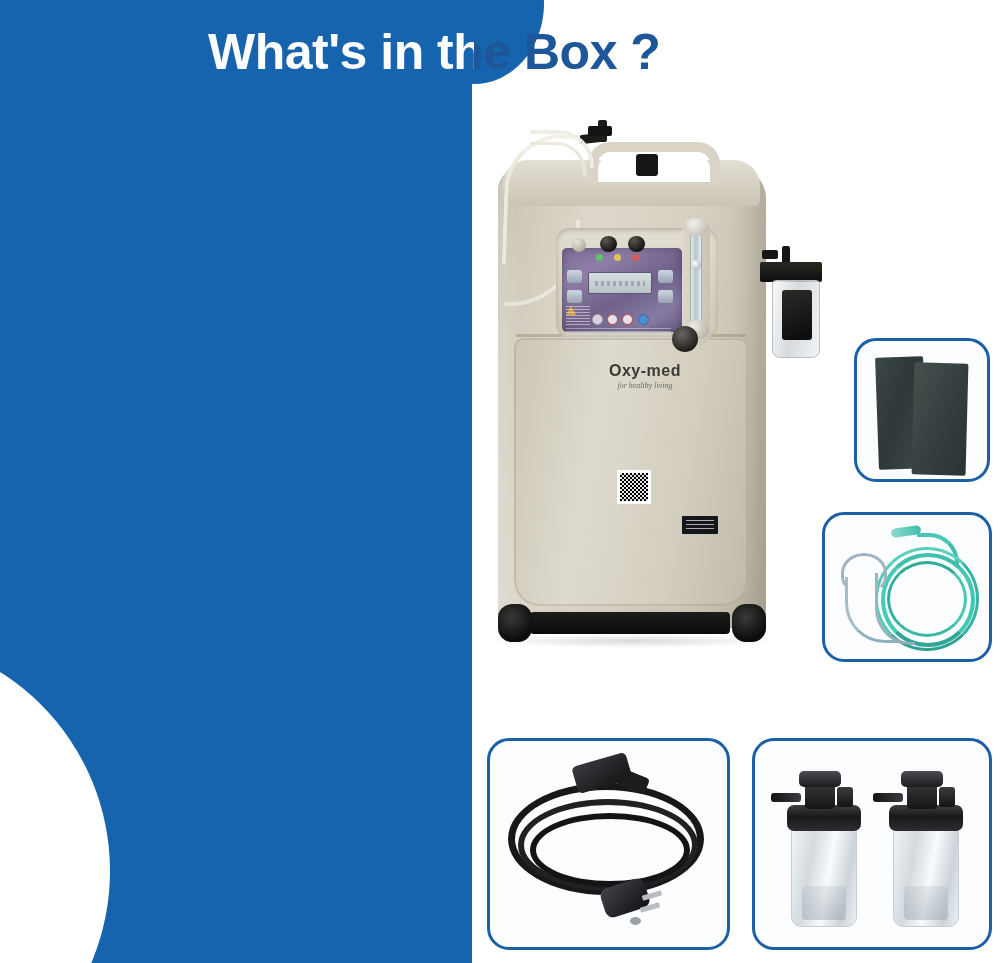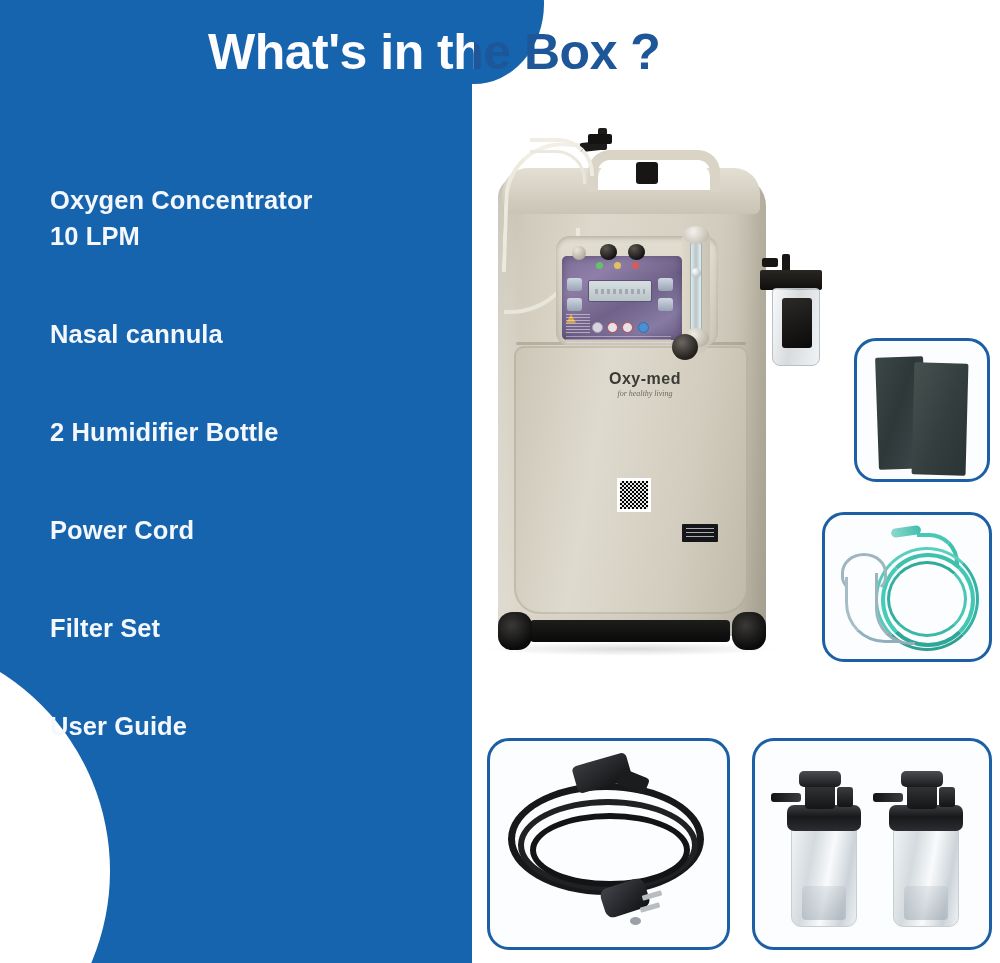--- a/index.html
+++ b/index.html
@@ -210,21 +210,21 @@
   .bottle-nozzle-l {
     position: absolute; left: -12px; top: 28px; width: 30px; height: 9px;
     background: linear-gradient(90deg,#121314,#3a3c3f); border-radius: 3px;
   }
   .bottle-nozzle-r {
     position: absolute; left: 54px; top: 22px; width: 16px; height: 20px;
     background: linear-gradient(180deg,#3a3c3f,#131415); border-radius: 3px;
   }
 
   
-  #device { position: absolute; left: 476px; top: 128px; width: 400px; height: 560px; z-index: 4; }
+  #device { position: absolute; left: 476px; top: 120px; width: 400px; height: 560px; z-index: 4; }
 
   .dev-body {
     position: absolute; left: 22px; top: 48px; width: 268px; height: 460px;
     background: linear-gradient(100deg,
         #b9b4a2 0%, #cfcabb 10%, #ddd8cb 30%, #d6d1c3 55%,
         #cbc6b7 78%, #b6b1a0 100%);
     border-radius: 22px 30px 14px 14px;
     box-shadow: inset -14px 0 26px rgba(120,114,98,.35),
                 inset 10px 0 18px rgba(255,255,255,.35);
   }
@@ -477,29 +477,20 @@
 
   <div class="blue-top-bulge"></div>
   <div class="blue-panel"></div>
   <div class="blue-bottom-carve"></div>
 
   <div class="title-wrap">
     <div class="title-layer title-blue">What's in the Box ?</div>
     <div class="title-layer title-white">What's in the Box ?</div>
   </div>
 
-  <div class="item-list">
-    <div class="item">Oxygen Concentrator
-10 LPM</div>
-    <div class="item">Nasal cannula</div>
-    <div class="item">2 Humidifier Bottle</div>
-    <div class="item">Power Cord</div>
-    <div class="item">Filter Set</div>
-    <div class="item">User Guide</div>
-  </div>
 
   <div id="device">
     <div class="dev-shadow"></div>
     <div class="dev-body"></div>
     <div class="dev-top-cap"></div>
     <div class="dev-handle"></div>
     <div class="dev-handle-shadow"></div>
     <div class="dev-door"></div>
     <div class="dev-door-seam"></div>
 

